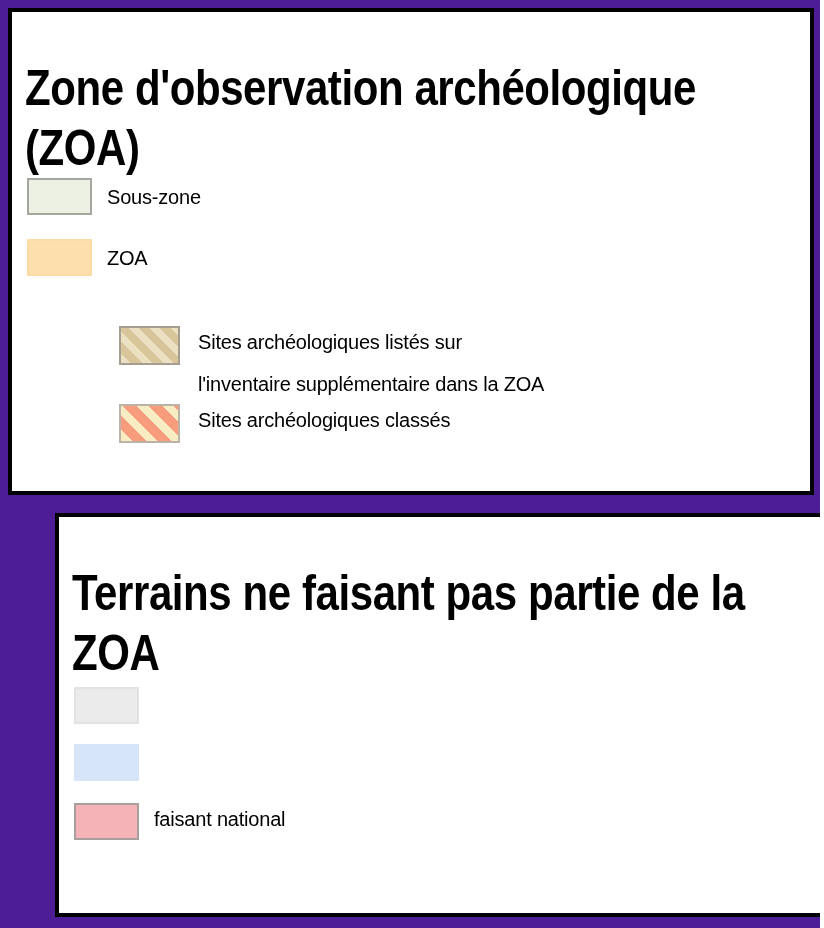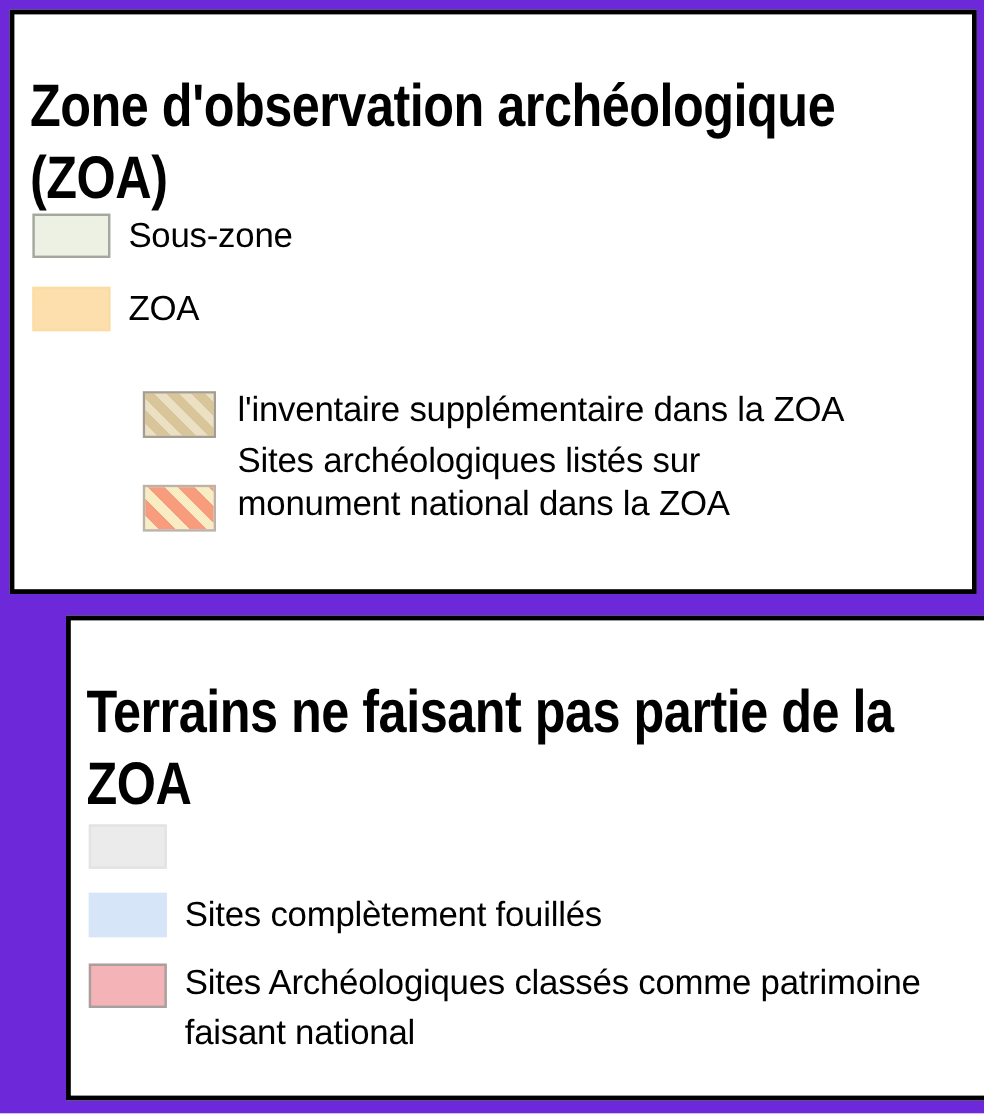--- a/index.html
+++ b/index.html
@@ -8,21 +8,21 @@
     width: 824px;
     height: 928px;
     background: #ffffff;
     font-family: "Liberation Sans", "DejaVu Sans", sans-serif;
     color: #000000;
   }
   #canvas {
     position: relative;
     width: 820px;
     height: 928px;
-    background: #6d28d9;
+    background: #4c1d95;
     overflow: hidden;
   }
   .panel {
     position: absolute;
     left: 8px;
     width: 806px;
     border: 4px solid #000000;
     background: #ffffff;
     box-sizing: border-box;
   }
@@ -61,21 +61,21 @@
       var(--fill, #d8c59a) 7px 15px);
   }
   .swatch.striped.stripe-wide {
     background: repeating-linear-gradient(45deg,
       var(--stripe, #f8edc2) 0 8px,
       var(--fill, #f79c7c) 8px 18px);
   }
 
   .label {
     position: absolute;
-    font-size: 29px;
+    font-size: 20px;
     line-height: 42px;
     white-space: nowrap;
     letter-spacing: -0.2px;
   }
   .label span { display: block; }
 
   
   .p1-s1 { left: 15px;  top: 166px; }
   .p1-l1 { left: 95px;  top: 164px; }
   .p1-s2 { left: 15px;  top: 227px; }
@@ -109,43 +109,39 @@
       <span>Sous-zone</span>
     </div>
 
     <div class="swatch p1-s2" style="--fill: #fcdfac; border-color: rgb(251, 220, 164);"></div>
     <div class="label p1-l2">
       <span>ZOA</span>
     </div>
 
     <div class="swatch striped p1-s3" style="--fill: #d8c59a; --stripe: #ece0c3; border-color: rgb(165, 157, 144);"></div>
     <div class="label p1-l3">
+      <span>Sites archéologiques listés sur</span>
       <span>l'inventaire supplémentaire dans la ZOA</span>
-      <span>Sites archéologiques listés sur</span>
     </div>
 
     <div class="swatch striped stripe-wide p1-s4" style="--fill: #f79c7c; --stripe: #f8edc2; border-color: rgb(189, 178, 168);"></div>
     <div class="label p1-l4">
-      <span>monument national dans la ZOA</span>
+      <span>Sites archéologiques classés</span>
     </div>
   </section>
 
   <section class="panel panel-2">
     <h1 class="panel-title">
       <span class="tline">Terrains ne faisant pas partie de la</span>
       <span class="tline">ZOA</span>
     </h1>
 
     <div class="swatch p2-s1" style="--fill: #ebebeb; border-color: rgb(227, 227, 227);"></div>
 
     <div class="swatch p2-s2" style="--fill: #d7e5f8; border-color: rgb(215, 229, 248);"></div>
-    <div class="label p2-l2">
-      <span>Sites complètement fouillés</span>
-    </div>
 
     <div class="swatch p2-s3" style="--fill: #f4b3b6; border-color: rgb(168, 160, 158);"></div>
     <div class="label p2-l3">
-      <span>Sites Archéologiques classés comme patrimoine</span>
       <span>faisant national</span>
     </div>
   </section>
 
 </div>
 
 </body></html>

